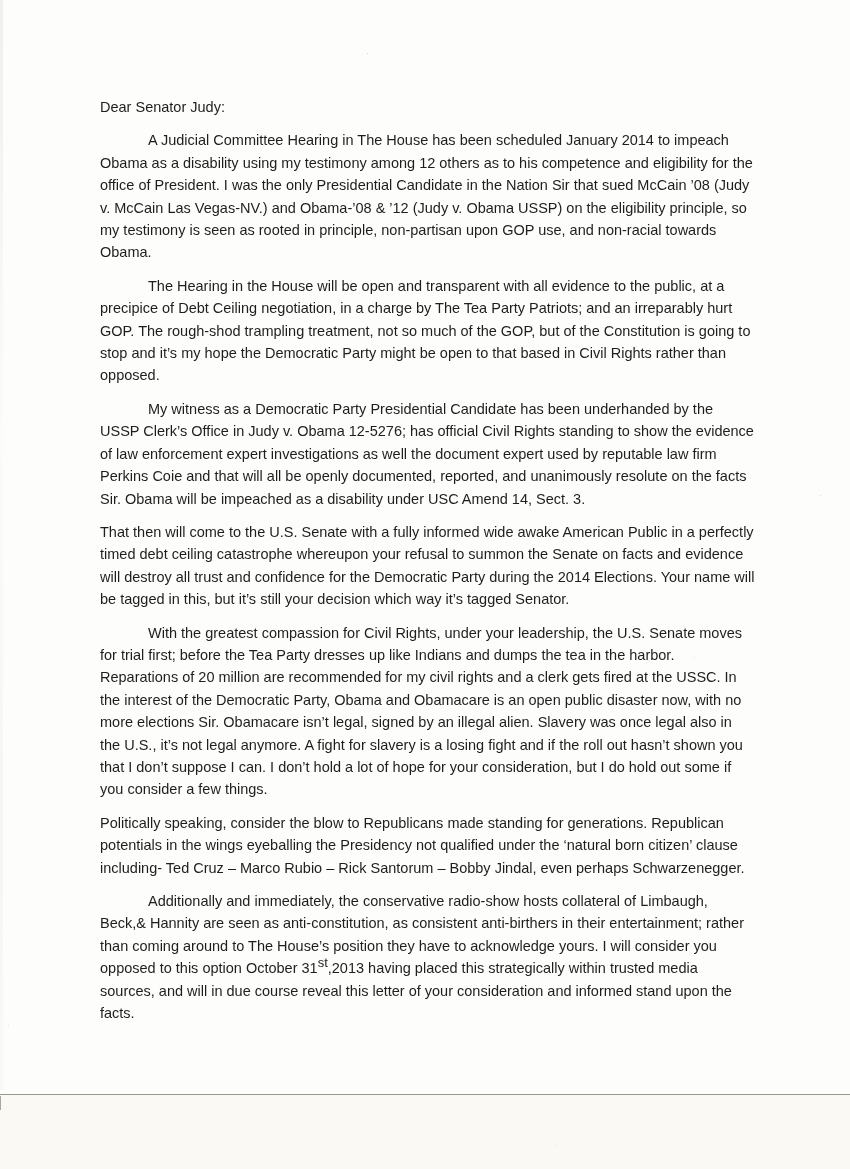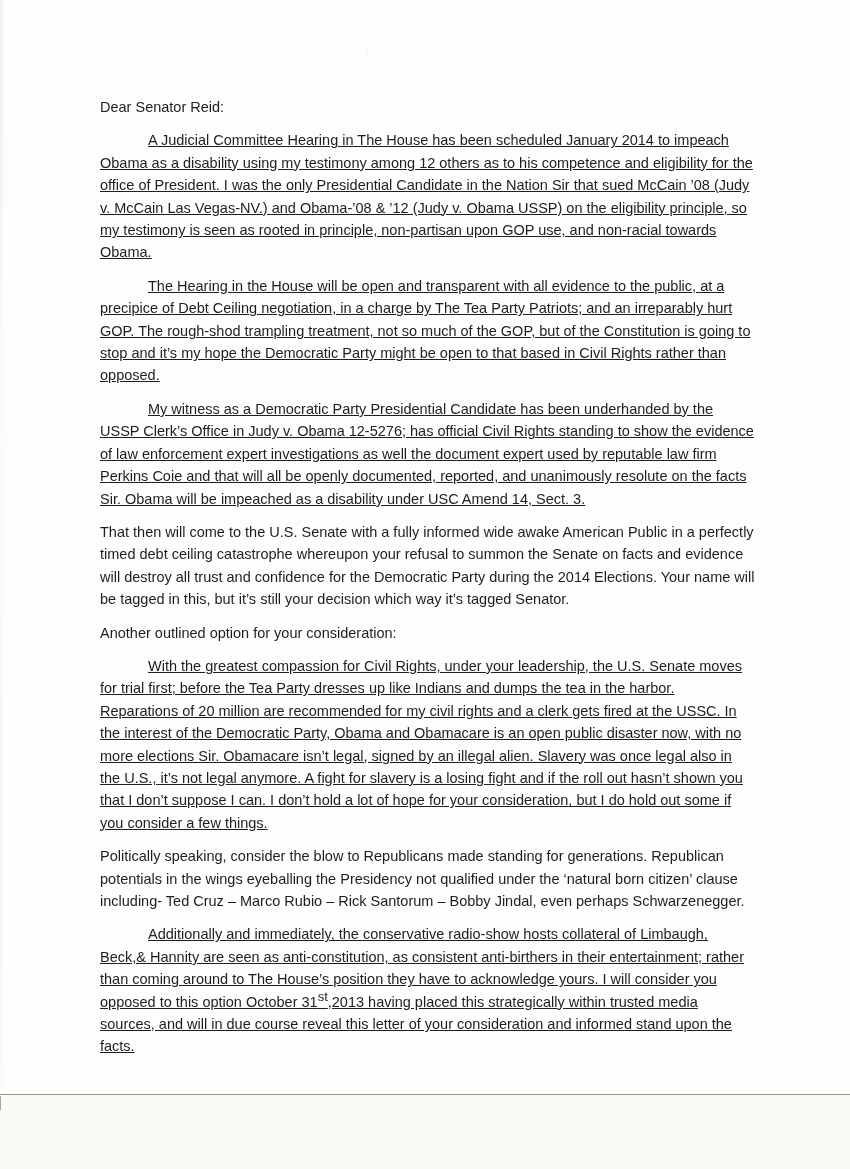--- a/index.html
+++ b/index.html
@@ -19,21 +19,21 @@
     position: absolute;
     left: 100px; top: 96px;
     width: 655px;
     color: #1e1e1e;
     font-size: 14.5px;
     line-height: 22.4px;
     text-align: left;
   }
   .salutation { margin: 0 0 11px 0; }
   p.para { margin: 0 0 11px 0; }
-  p.indent { text-indent: 48px; text-decoration: underline; }
+  p.indent { text-indent: 48px; }
   sup.sup-st {
     font-size: 13px;
     line-height: 0;
     vertical-align: super;
   }
   
   .sig-row {
     position: relative;
     height: 5px;
     overflow: hidden;
@@ -79,31 +79,30 @@
 </head>
 <body>
 
 <div class="page">
 
   <div class="left-edge-noise"></div>
   <div class="noise-specks"></div>
 
   <div class="content">
 
-    <div class="salutation">Dear Senator Reid:</div>
+    <div class="salutation">Dear Senator Judy:</div>
 
     <p class="para indent">A Judicial Committee Hearing in The House has been scheduled January 2014 to impeach Obama as a disability using my testimony among 12 others as to his competence and eligibility for the office of President. I was the only Presidential Candidate in the Nation Sir that sued McCain ’08 (Judy v. McCain Las Vegas-NV.) and Obama-’08 &amp; ’12 (Judy v. Obama USSP) on the eligibility principle, so my testimony is seen as rooted in principle, non-partisan upon GOP use, and non-racial towards Obama.</p>
 
     <p class="para indent">The Hearing in the House will be open and transparent with all evidence to the public, at a precipice of Debt Ceiling negotiation, in a charge by The Tea Party Patriots; and an irreparably hurt GOP. The rough-shod trampling treatment, not so much of the GOP, but of the Constitution is going to stop and it’s my hope the Democratic Party might be open to that based in Civil Rights rather than opposed.</p>
 
     <p class="para indent">My witness as a Democratic Party Presidential Candidate has been underhanded by the USSP Clerk’s Office in Judy v. Obama 12-5276; has official Civil Rights standing to show the evidence of law enforcement expert investigations as well the document expert used by reputable law firm Perkins Coie and that will all be openly documented, reported, and unanimously resolute on the facts Sir. Obama will be impeached as a disability under USC Amend 14, Sect. 3.</p>
 
     <p class="para">That then will come to the U.S. Senate with a fully informed wide awake American Public in a perfectly timed debt ceiling catastrophe whereupon your refusal to summon the Senate on facts and evidence will destroy all trust and confidence for the Democratic Party during the 2014 Elections. Your name will be tagged in this, but it’s still your decision which way it’s tagged Senator.</p>
 
-    <p class="para">Another outlined option for your consideration:</p>
 
     <p class="para indent">With the greatest compassion for Civil Rights, under your leadership, the U.S. Senate moves for trial first; before the Tea Party dresses up like Indians and dumps the tea in the harbor. Reparations of 20 million are recommended for my civil rights and a clerk gets fired at the USSC. In the interest of the Democratic Party, Obama and Obamacare is an open public disaster now, with no more elections Sir. Obamacare isn’t legal, signed by an illegal alien. Slavery was once legal also in the U.S., it’s not legal anymore. A fight for slavery is a losing fight and if the roll out hasn’t shown you that I don’t suppose I can. I don’t hold a lot of hope for your consideration, but I do hold out some if you consider a few things.</p>
 
     <p class="para">Politically speaking, consider the blow to Republicans made standing for generations. Republican potentials in the wings eyeballing the Presidency not qualified under the ‘natural born citizen’ clause including- Ted Cruz – Marco Rubio – Rick Santorum – Bobby Jindal, even perhaps Schwarzenegger.</p>
 
     <p class="para indent"><span>Additionally and immediately, the conservative radio-show hosts collateral of Limbaugh, Beck,&amp; Hannity are seen as anti-constitution, as consistent anti-birthers in their entertainment; rather than coming around to The House’s position they have to acknowledge yours. I will consider you opposed to this option October 31</span><sup class="sup-st">st</sup><span>,2013 having placed this strategically within trusted media sources, and will in due course reveal this letter of your consideration and informed stand upon the facts.</span></p>
 
     <div class="sig-row">
       <span class="sig-left">Signed</span>
       <span class="sig-center">Cody Robert Judy</span>

